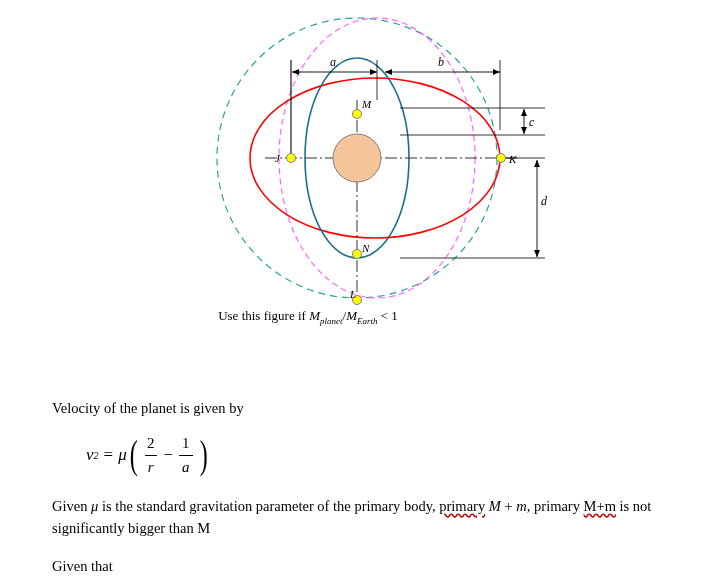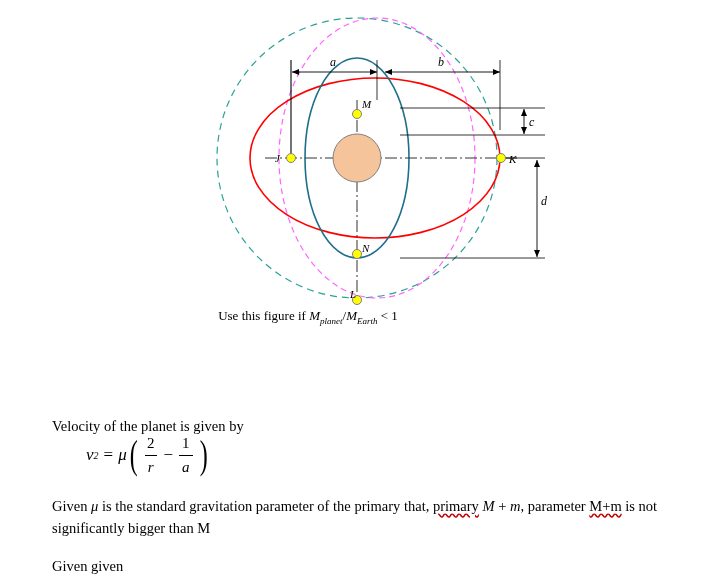--- a/index.html
+++ b/index.html
@@ -37,21 +37,21 @@
 
   .body-text {
     position: absolute;
     left: 52px;
     width: 620px;
     font-family: "Liberation Serif", serif;
     font-size: 14.5px;
     color: #000;
     line-height: 1.5;
   }
-  #para-velocity { top: 398px; margin-top: 18px; }
+  #para-velocity { top: 398px; }
   #formula-block { top: 432px; left: 86px; width: 300px; }
   #para-here { top: 496px; }
   #para-given { top: 556px; }
 
   .squiggle {
     text-decoration: underline;
     text-decoration-style: wavy;
     text-decoration-color: #c00000;
     text-underline-offset: 2px;
   }
@@ -186,16 +186,16 @@
     <span class="op">−</span>
     <span class="frac">
       <span class="num up">1</span>
       <span class="den">a</span>
     </span>
     <span class="paren">)</span>
   </span>
 </div>
 
 <div class="body-text" id="para-here">
-  <span>Given </span><i>μ</i><span> is the standard gravitation parameter of the primary that, </span><span class="squiggle">primary</span><span> </span><i>M</i><span> + </span><i>m</i><span>, parameter </span><span class="squiggle">M+m</span><span> is not significantly bigger than M</span>
+  <span>Given </span><i>μ</i><span> is the standard gravitation parameter of the primary body, </span><span class="squiggle">primary</span><span> </span><i>M</i><span> + </span><i>m</i><span>, primary </span><span class="squiggle">M+m</span><span> is not significantly bigger than M</span>
 </div>
 
-<div class="body-text" id="para-given">Given given</div>
+<div class="body-text" id="para-given">Given that</div>
 
 </body></html>

